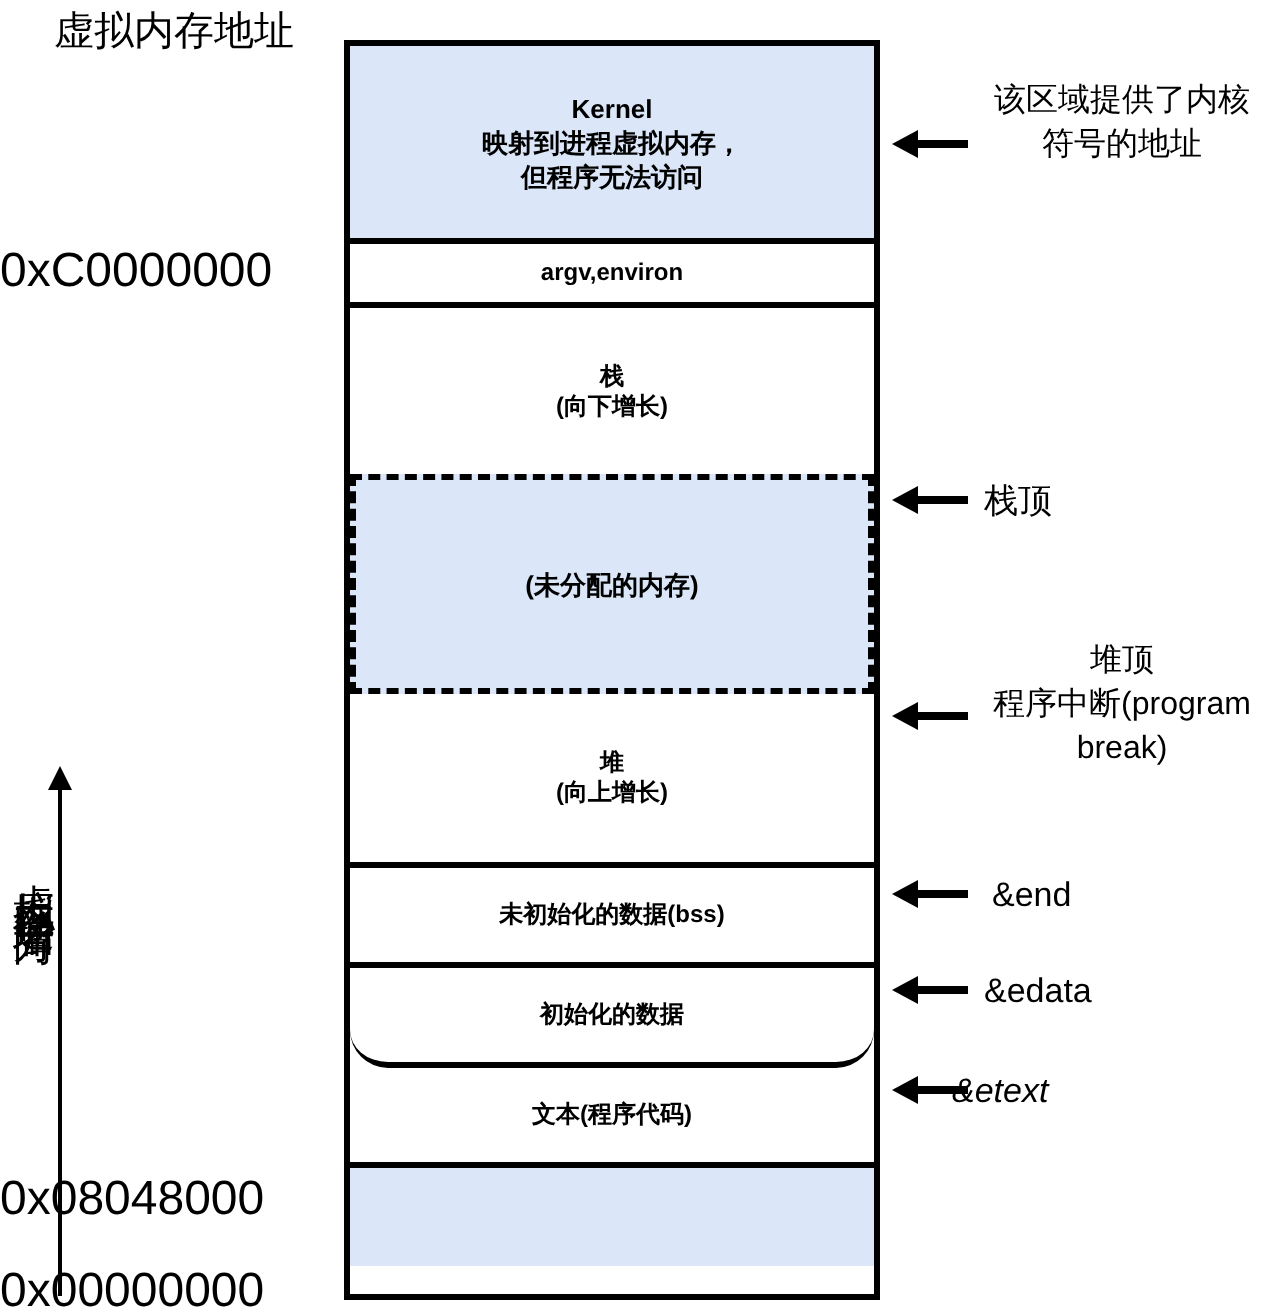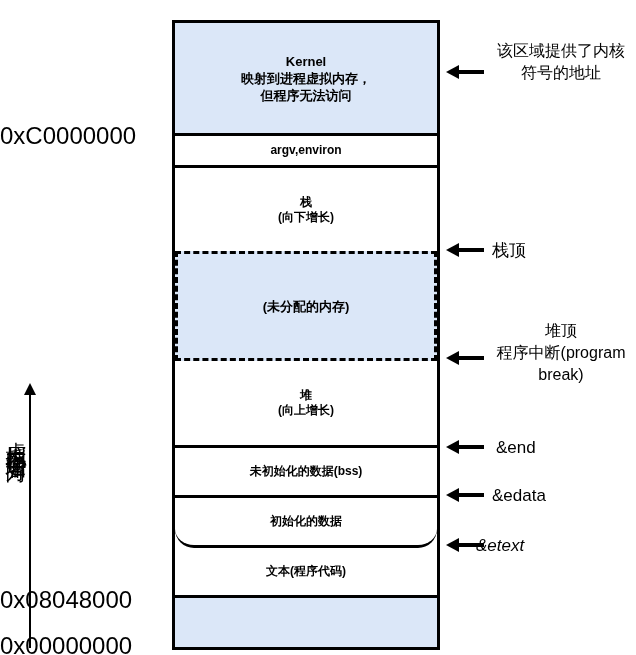--- a/index.html
+++ b/index.html
@@ -44,21 +44,21 @@
     font-weight: bold;
     font-size: 12px;
     line-height: 15px;
   }
   .block.blue { background: var(--block-blue); }
   .block.no-divider { border-bottom: none; }
   .block.dashed {
     border: 3px dashed var(--ink);
     background: var(--block-blue);
   }
-  .block-kernel { height: 113px; font-size: 13px; line-height: 17px; }
+  .block-kernel { height: 99px; font-size: 13px; line-height: 17px; }
   .block-argv { height: 32px; }
   .block-stack { height: 83px; }
   .block-unallocated { height: 110px; font-size: 13px; }
   .block-heap { height: 87px; }
   .block-bss { height: 50px; }
   .block-data { height: 50px; border-radius: 19px; }
   .block-text { height: 50px; }
   .block-reserved { height: 49px; }
 
   
@@ -119,20 +119,21 @@
   .anno-break    { left: 486px; top: 320px; width: 150px; text-align: center; }
   .anno-end      { left: 496px; top: 437px; font-size: 17px; }
   .anno-edata    { left: 492px; top: 485px; font-size: 17px; }
   .anno-etext    { left: 476px; top: 535px; font-size: 17px; font-style: italic; }
 </style>
 </head>
 <body>
 
 <div class="canvas">
 
+  <div class="page-title">虚拟内存地址</div>
 
   <div class="memcol">
     <div class="block blue block-kernel">
       <div>Kernel</div>
       <div>映射到进程虚拟内存，</div>
       <div>但程序无法访问</div>
     </div>
     <div class="block block-argv">
       <div>argv,environ</div>
     </div>

